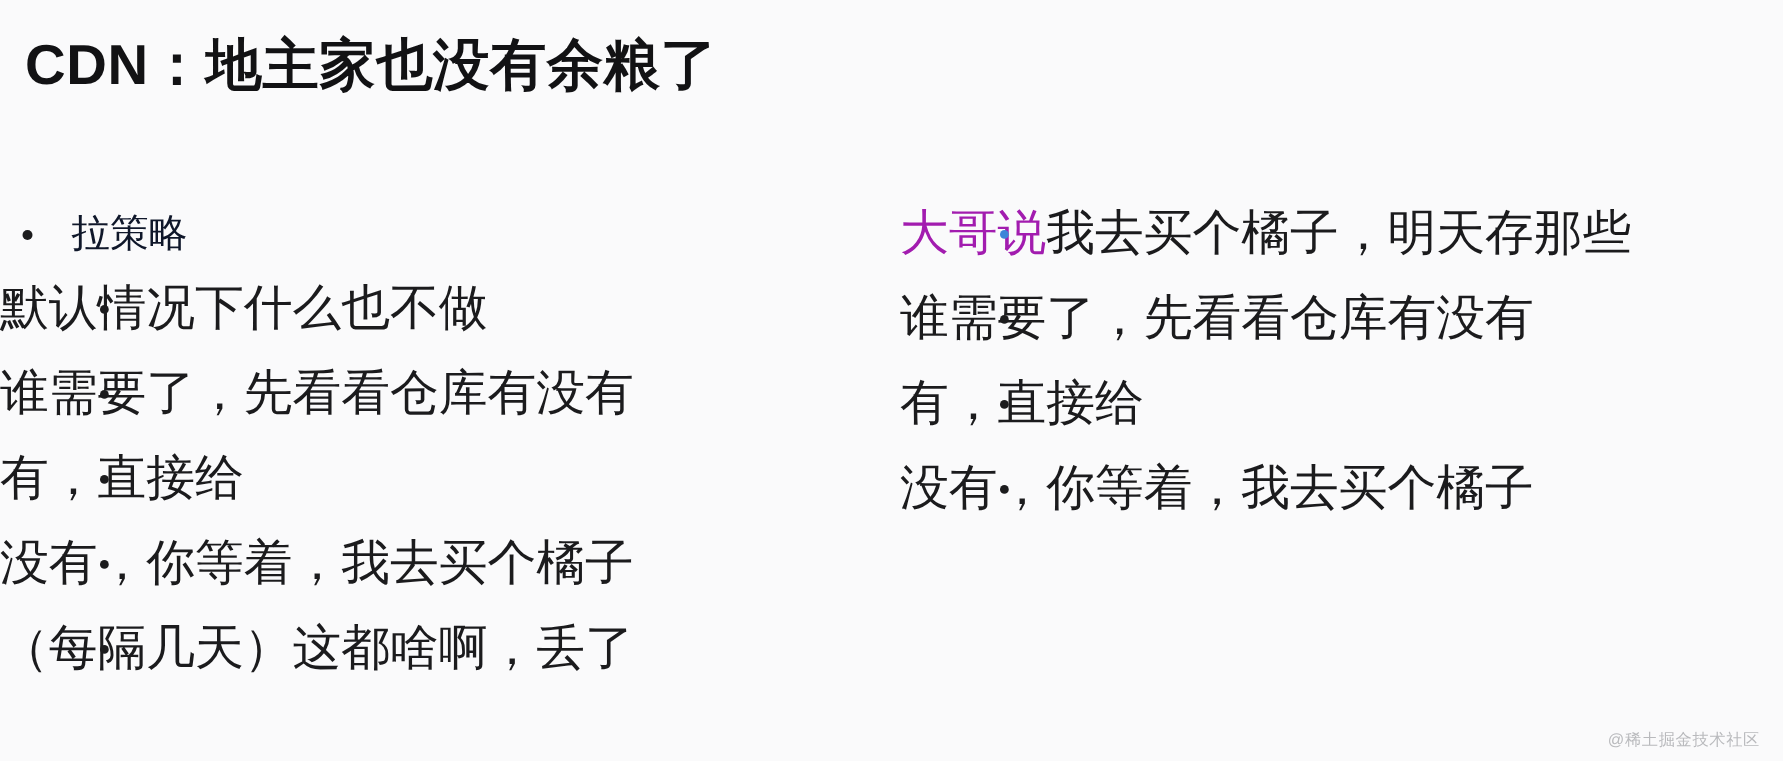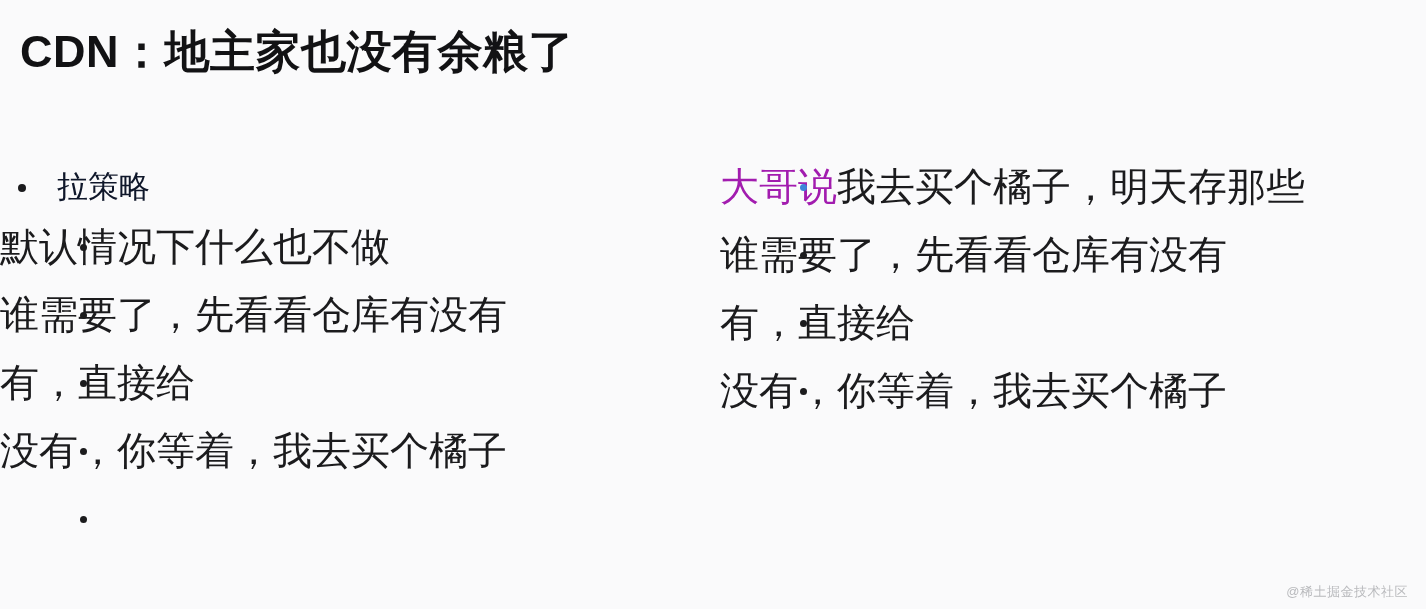--- a/index.html
+++ b/index.html
@@ -144,21 +144,21 @@
         <li class="l2">
           <span class="dot"></span>
           <span class="accent-text"></span><span>有，直接给</span>
         </li>
         <li class="l2">
           <span class="dot"></span>
           <span class="accent-text"></span><span>没有，你等着，我去买个橘子</span>
         </li>
         <li class="l2">
           <span class="dot"></span>
-          <span class="accent-text"></span>
+          <span class="accent-text"></span><span>（每隔几天）这都啥啊，丢了</span>
         </li>
       </ul>
     </div>
 
     <div class="column right">
 
 
       <ul class="l2-list">
         <li class="l2 accent">
           <span class="dot"></span>

